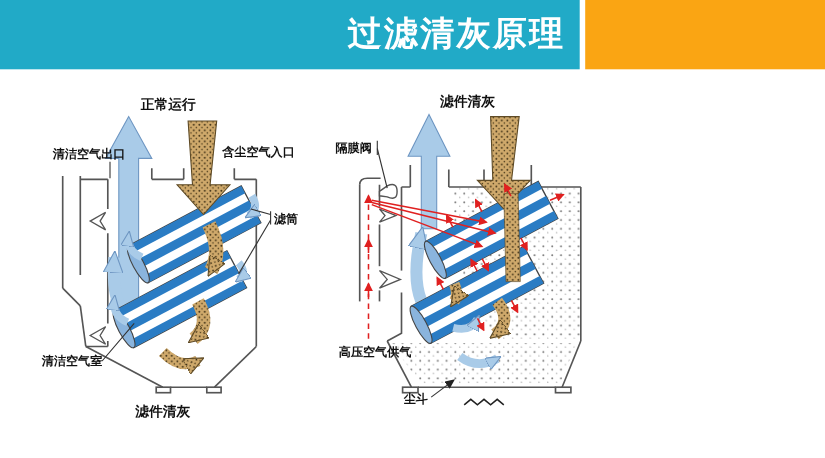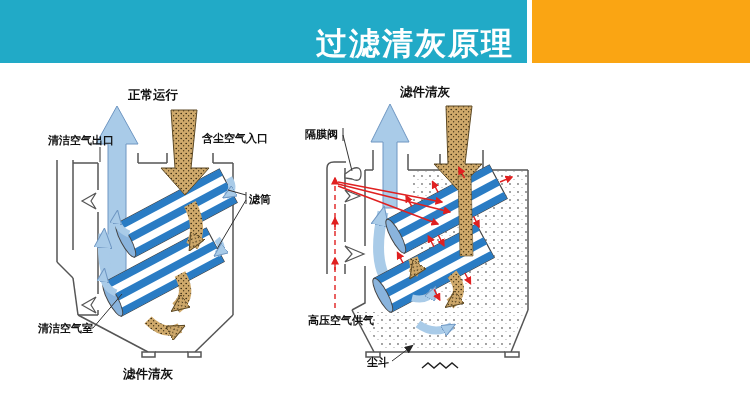--- a/index.html
+++ b/index.html
@@ -2,21 +2,21 @@
 <html style="--banner-teal: #21aac7; --banner-orange: #faa513; --arrow-blue: #a9cbe8; --cartridge-blue: #2a7cc4; --pulse-red: #e02020; --dust-tan: #cfa96b; --line-gray: #555555;"><head>
 <meta charset="utf-8">
 <style>
   html,body{margin:0;padding:0}
   body{
     width:750px;height:416px;position:relative;background:#fff;
     font-family:"DejaVu Sans","Liberation Sans",sans-serif;overflow:hidden;
   }
   .banner{position:absolute;left:0;top:0;width:527px;height:63px;background:var(--banner-teal,#21aac7)}
   .banner-title{
-    position:absolute;left:316px;top:23px;font-size:31px;font-weight:bold;color:#ffffff;
+    position:absolute;left:316px;top:10px;font-size:31px;font-weight:bold;color:#ffffff;
     letter-spacing:2px;white-space:nowrap;
   }
   .accent{position:absolute;left:532px;top:0;width:218px;height:63px;background:var(--banner-orange,#faa513)}
   .diagram{position:absolute}
   #left-diagram{left:30px;top:82px}
   #right-diagram{left:300px;top:78px}
   svg text{font-family:"DejaVu Sans","Liberation Sans",sans-serif;font-weight:bold;fill:#111}
   .lbl{font-size:11px}
   .ttl{font-size:12.5px}
 </style>

